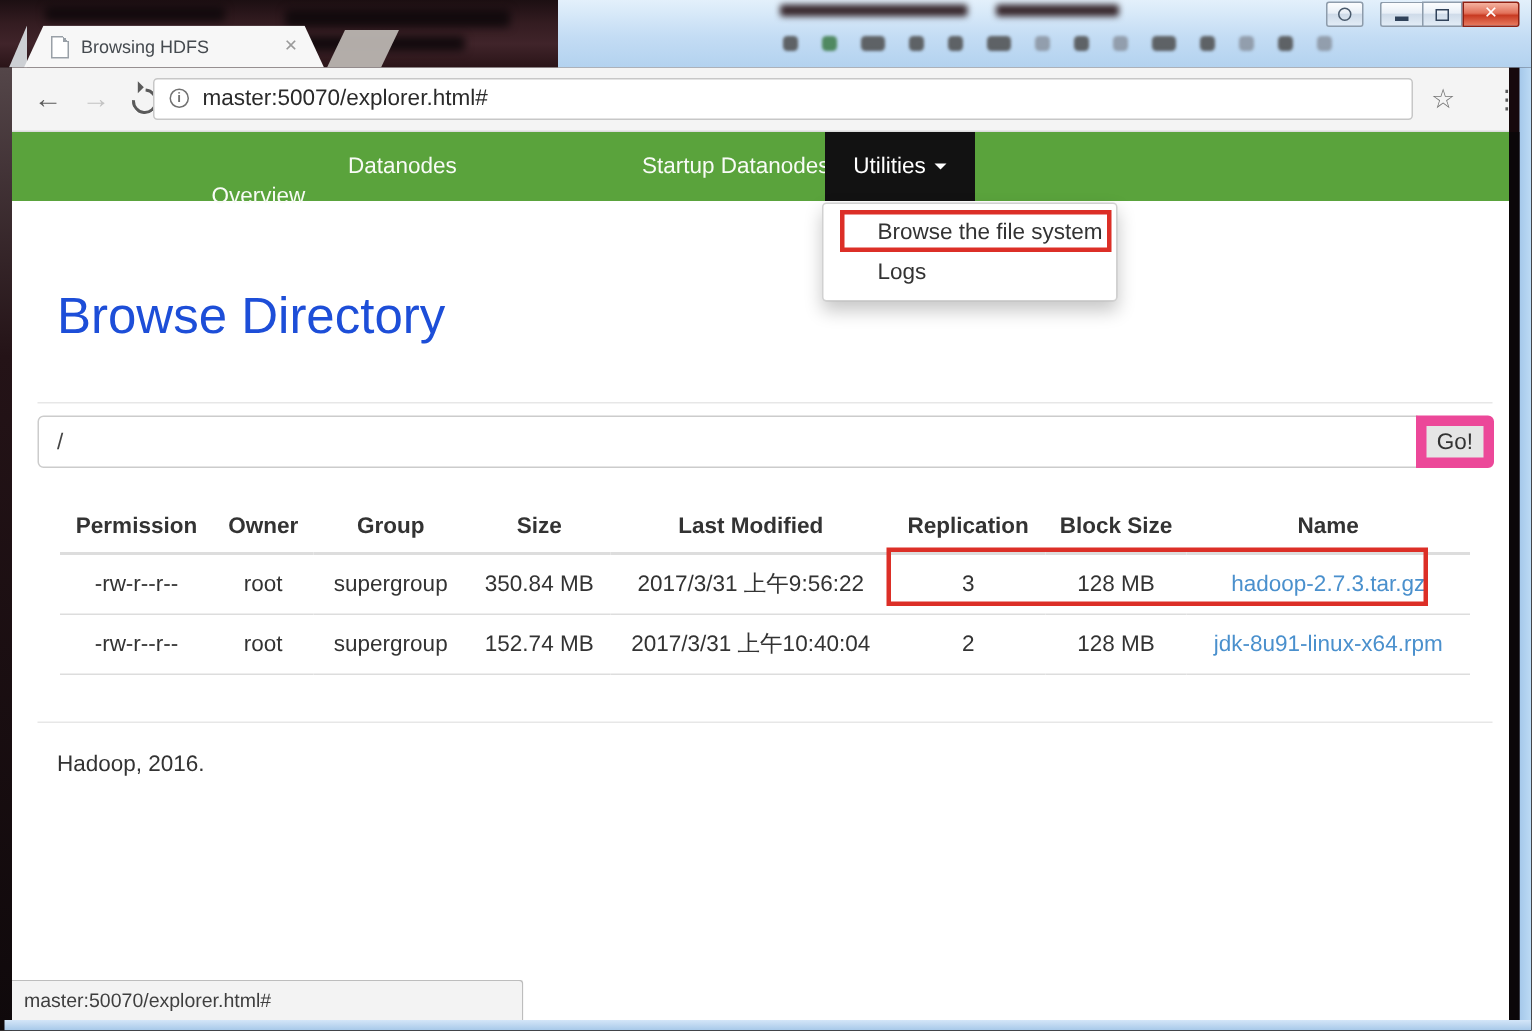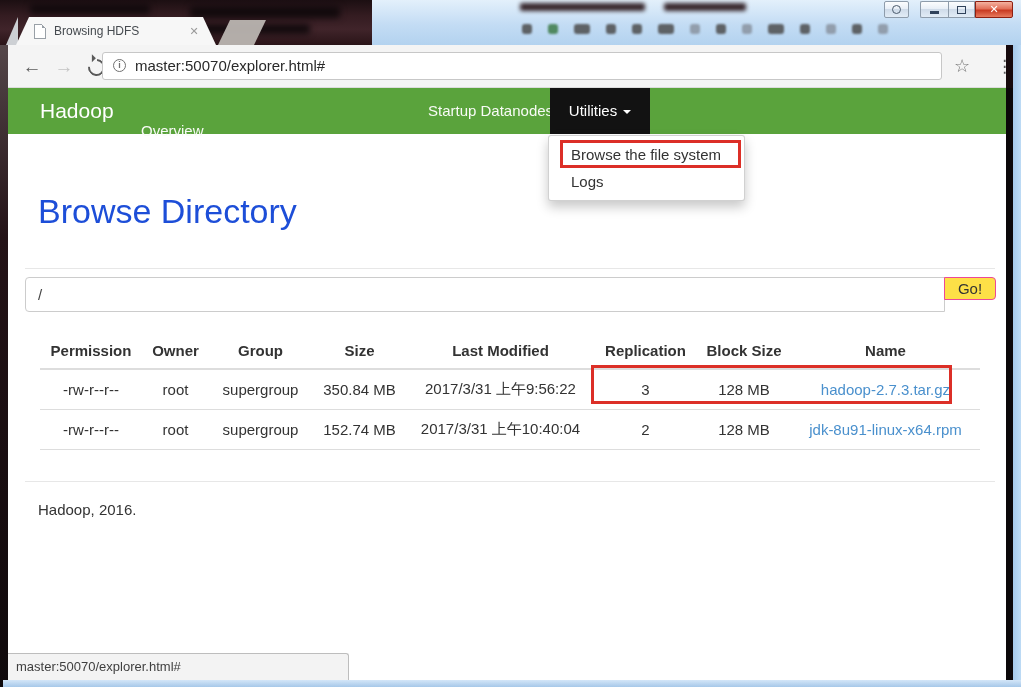--- a/index.html
+++ b/index.html
@@ -73,34 +73,34 @@
   .browser-content{position:absolute;left:8px;top:88px;width:998px;height:592px;background:#fff;}
   .navbar{position:absolute;left:0;top:0;width:100%;height:46px;background:#5aa33c;}
   .navbar-brand{position:absolute;left:32px;top:0;line-height:46px;font-size:21px;color:#fff;font-weight:500;}
   .nav-item{position:absolute;top:0;line-height:46px;font-size:15px;color:#f8fbf6;}
   .nav-item-utilities{position:absolute;left:542px;top:0;width:100px;height:46px;background:#121212;
     text-align:center;line-height:46px;font-size:15px;color:#fff;}
   .caret-down{display:inline-block;margin-left:6px;vertical-align:middle;width:0;height:0;
     border-left:4px solid transparent;border-right:4px solid transparent;border-top:4px solid #fff;}
   .dropdown{position:absolute;left:540px;top:47px;width:197px;background:#fff;
     border:1px solid rgba(0,0,0,.18);border-radius:3px;box-shadow:0 6px 12px rgba(0,0,0,.22);
-    padding:5px 3px;box-sizing:border-box;}
+    padding:5px 17px;box-sizing:border-box;}
   .dropdown-item{display:block;padding:0 19px;line-height:27px;font-size:15px;color:#333;white-space:nowrap;}
   .annotation-box{position:absolute;border:3px solid #dc2f27;box-sizing:border-box;background:transparent;}
   .ann-dropdown{left:552px;top:52px;width:181px;height:28px;}
   .ann-row{left:583px;top:277px;width:361px;height:39px;}
   .page-heading{position:absolute;left:30px;top:104px;font-size:34px;line-height:38px;color:#1d4ed8;font-weight:400;}
   .divider{position:absolute;left:17px;width:970px;border-top:1px solid #e7e7e7;height:0;}
   .divider-1{top:180px;}
   .divider-2{top:393px;}
   .path-input{position:absolute;left:17px;top:189px;width:920px;height:35px;box-sizing:border-box;
     border:1px solid #ccc;border-radius:4px 0 0 4px;padding:0 12px;font-size:15px;color:#444;
     font-family:"Liberation Sans","DejaVu Sans",sans-serif;background:#fff;outline:none;}
-  .go-button{position:absolute;left:936px;top:189px;width:52px;height:23px;box-sizing:border-box;
-    border:1px solid #ec4899;border-radius:0 4px 4px 0;background:#fde047;font-size:15px;color:#333;
+  .go-button{position:absolute;left:936px;top:189px;width:52px;height:35px;box-sizing:border-box;
+    border:7px solid #ec4899;border-radius:0 4px 4px 0;background:#e5e5e5;font-size:15px;color:#333;
     font-family:"Liberation Sans","DejaVu Sans",sans-serif;}
   .file-table{position:absolute;left:32px;top:245px;width:940px;border-collapse:collapse;table-layout:fixed;}
   .file-table th{text-align:center;padding:9px 8px;font-size:15px;color:#333;font-weight:bold;
     border-bottom:2px solid #ddd;white-space:nowrap;}
   .file-table td{text-align:center;padding:10px 8px;font-size:15px;color:#333;
     border-bottom:1px solid #ddd;white-space:nowrap;overflow:hidden;}
   .file-table a{color:#4a90cd;text-decoration:none;}
   .footer-text{position:absolute;left:30px;top:413px;font-size:15px;color:#333;}
   .status-bar{position:absolute;left:0;top:565px;width:341px;height:27px;background:#f3f3f3;
     border:1px solid #bdbdbd;border-left:none;border-bottom:none;border-radius:0 3px 0 0;
@@ -172,22 +172,22 @@
       <span class="site-info-icon">i</span>
       <span class="url-text">master:50070/explorer.html#</span>
     </div>
     <span class="star-icon">☆</span>
     <span class="menu-dots-icon">⋮</span>
   </div>
 
   <div class="browser-content">
 
     <div class="navbar">
-      <span class="navbar-brand">Hadoop</span>
       <span class="nav-item" style="left:133px;margin-top:20px;">Overview</span>
+      <span class="nav-item" style="left:224px;">Datanodes</span>
       <span class="nav-item" style="left:420px;">Startup Datanodes</span>
       <span class="nav-item-utilities"><span>Utilities</span><span class="caret-down"></span></span>
     </div>
 
     <div class="dropdown">
       <span class="dropdown-item">Browse the file system</span>
       <span class="dropdown-item">Logs</span>
     </div>
     <div class="annotation-box ann-dropdown"></div>
 

